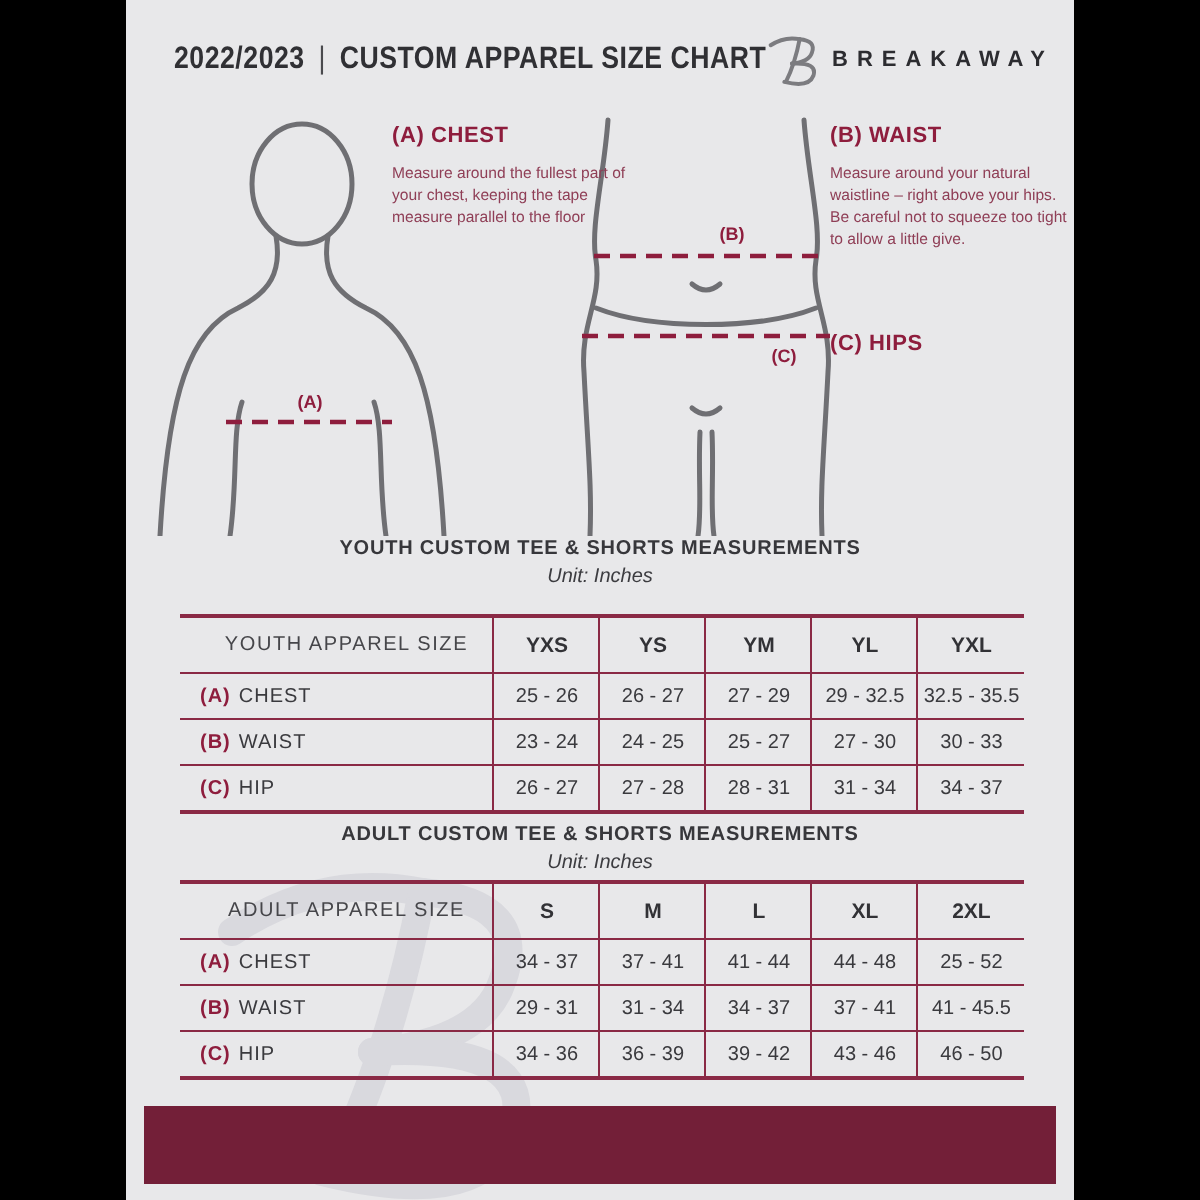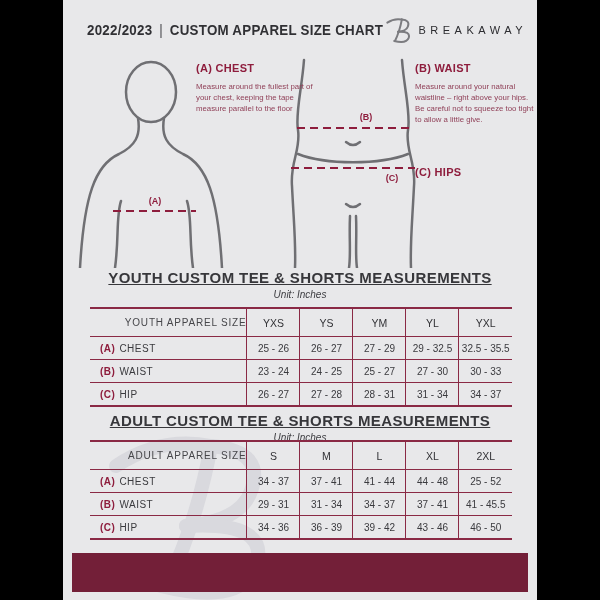--- a/index.html
+++ b/index.html
@@ -18,60 +18,60 @@
   .page{position:absolute;left:63px;top:0;width:474px;height:600px;background:var(--page-bg);overflow:hidden;}
 
   
   .masthead{position:absolute;left:24px;top:21px;display:flex;align-items:baseline;gap:8px;
             font-weight:700;font-size:15.5px;letter-spacing:.3px;color:#303034;
             transform:scaleX(.86);transform-origin:left center;white-space:nowrap;}
   .masthead .sep{font-weight:400;color:#4a4a4e;}
   .brand{position:absolute;right:10px;top:15px;display:flex;align-items:center;gap:7px;}
   .logo{width:26px;height:29px;}
   .logo g{fill:none;stroke:#7c7c80;stroke-width:2.6;stroke-linecap:round;}
-  .brand-name{font-weight:400;font-size:11px;letter-spacing:4.5px;color:#2c2c30;}
+  .brand-name{font-weight:700;font-size:11px;letter-spacing:4.5px;color:#2c2c30;}
 
   
   .fig{position:absolute;}
   .fig-torso{left:12px;top:58px;width:160px;height:210px;}
   .fig-lower{left:225px;top:58px;width:130px;height:210px;}
   .fig g.outline{fill:none;stroke:var(--fig-gray);stroke-width:2.5;stroke-linecap:round;}
   .fig g.measure line{stroke:var(--maroon-head);stroke-width:2.2;stroke-dasharray:8 5;}
   .fig g.measure text{fill:var(--maroon-head);font-weight:700;font-size:9px;
                       font-family:"Liberation Sans",sans-serif;}
 
   
   .inst{position:absolute;width:120px;}
   .inst-chest{left:133px;top:62px;}
   .inst-waist{left:352px;top:62px;}
   .inst-hips{left:352px;top:166px;}
   .inst h3{margin:0;font-size:11px;font-weight:700;letter-spacing:.3px;color:var(--maroon-head);}
   .inst p{margin:7px 0 0;font-size:7.8px;line-height:1.42;color:var(--inst-text);}
 
   
   .table-head{position:absolute;left:0;width:474px;text-align:center;z-index:1;}
-  .table-head .t-title{font-weight:700;font-size:15px;letter-spacing:.4px;color:#37373b;text-decoration:underline;}
+  .table-head .t-title{font-weight:700;font-size:10px;letter-spacing:.4px;color:#37373b;}
   .table-head .t-unit{font-size:10px;font-style:italic;color:#3c3c40;margin-top:3px;}
   .th-youth{top:269px;}
   .th-adult{top:412px;}
 
   .size-table{position:absolute;left:27px;width:422px;z-index:1;}
   .st-youth{top:307px;}
   .st-adult{top:440px;}
   .size-table table{width:100%;border-collapse:collapse;table-layout:fixed;
                     border-top:2px solid var(--maroon-line);
                     border-bottom:2px solid var(--maroon-line);}
   .size-table th,.size-table td{padding:0;vertical-align:middle;}
   .size-table th{height:27px;}
   .size-table td{height:22px;}
   .size-table tbody tr td{border-top:1px solid var(--maroon-line);}
   .size-table th + th,.size-table td + td{border-left:1px solid var(--maroon-line);}
-  .size-table .corner{text-align:right;padding-left:10px;font-weight:400;font-size:10px;
+  .size-table .corner{text-align:center;padding-left:10px;font-weight:400;font-size:10px;
                       letter-spacing:.8px;color:#46464a;}
-  .size-table .sizehead{text-align:center;font-weight:400;font-size:10.5px;color:#323236;}
+  .size-table .sizehead{text-align:center;font-weight:700;font-size:10.5px;color:#323236;}
   .size-table .rowlabel{text-align:left;padding-left:10px;font-size:10px;letter-spacing:.5px;color:#3a3a3e;}
   .size-table .rowlabel .key{font-weight:700;color:var(--maroon-head);}
   .size-table .rowlabel .lbl{margin-left:4px;}
   .size-table .val{text-align:center;font-size:10px;color:#3a3a3e;}
 
   
   .watermark{position:absolute;left:38px;top:416px;width:170px;height:190px;z-index:0;}
   .watermark g{fill:none;stroke:var(--watermark);stroke-width:2.8;stroke-linecap:round;}
   .footer-bar{position:absolute;left:9px;top:553px;width:456px;height:39px;
               background:var(--maroon);z-index:2;}

